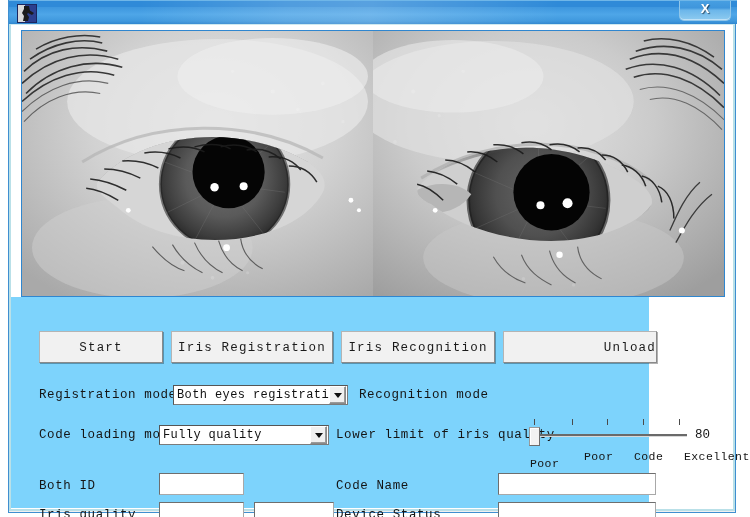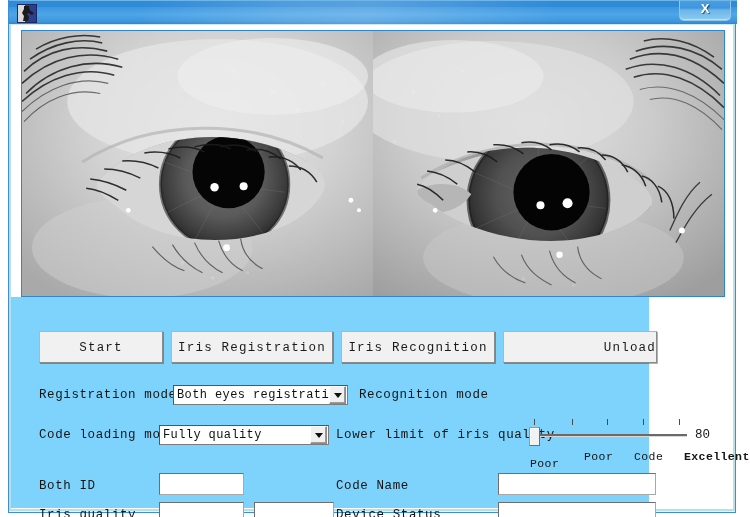--- a/index.html
+++ b/index.html
@@ -530,21 +530,21 @@
             <span style="left: 94%;"></span>
           </div>
         <div class="slider-track"></div>
         <div class="slider-thumb" style="left: 0%;"></div>
       </div>
       <div class="slider-value" style="left:684px; top:131px;">80</div>
       <div class="scale-labels" style="left:505px; top:153px;">
           <span style="left: 14px; margin-top: 7px;">Poor</span>
           <span style="left: 68px;">Poor</span>
           <span style="left: 118px;">Code</span>
-          <span style="left: 168px; font-weight: bold;">Excellent</span>
+          <span style="left: 168px;">Excellent</span>
         </div>
 
       <div class="lbl" style="left:28px; top:182px;">Both ID</div>
       <div class="field" style="left:148px; top:176px; width:85px;" title=""></div>
 
       <div class="lbl" style="left:325px; top:182px;">Code Name</div>
       <div class="field" style="left:487px; top:176px; width:158px;"></div>
 
       <div class="lbl" style="left:28px; top:211px;">Iris quality</div>
       <div class="field" style="left:148px; top:205px; width:85px;"></div>

